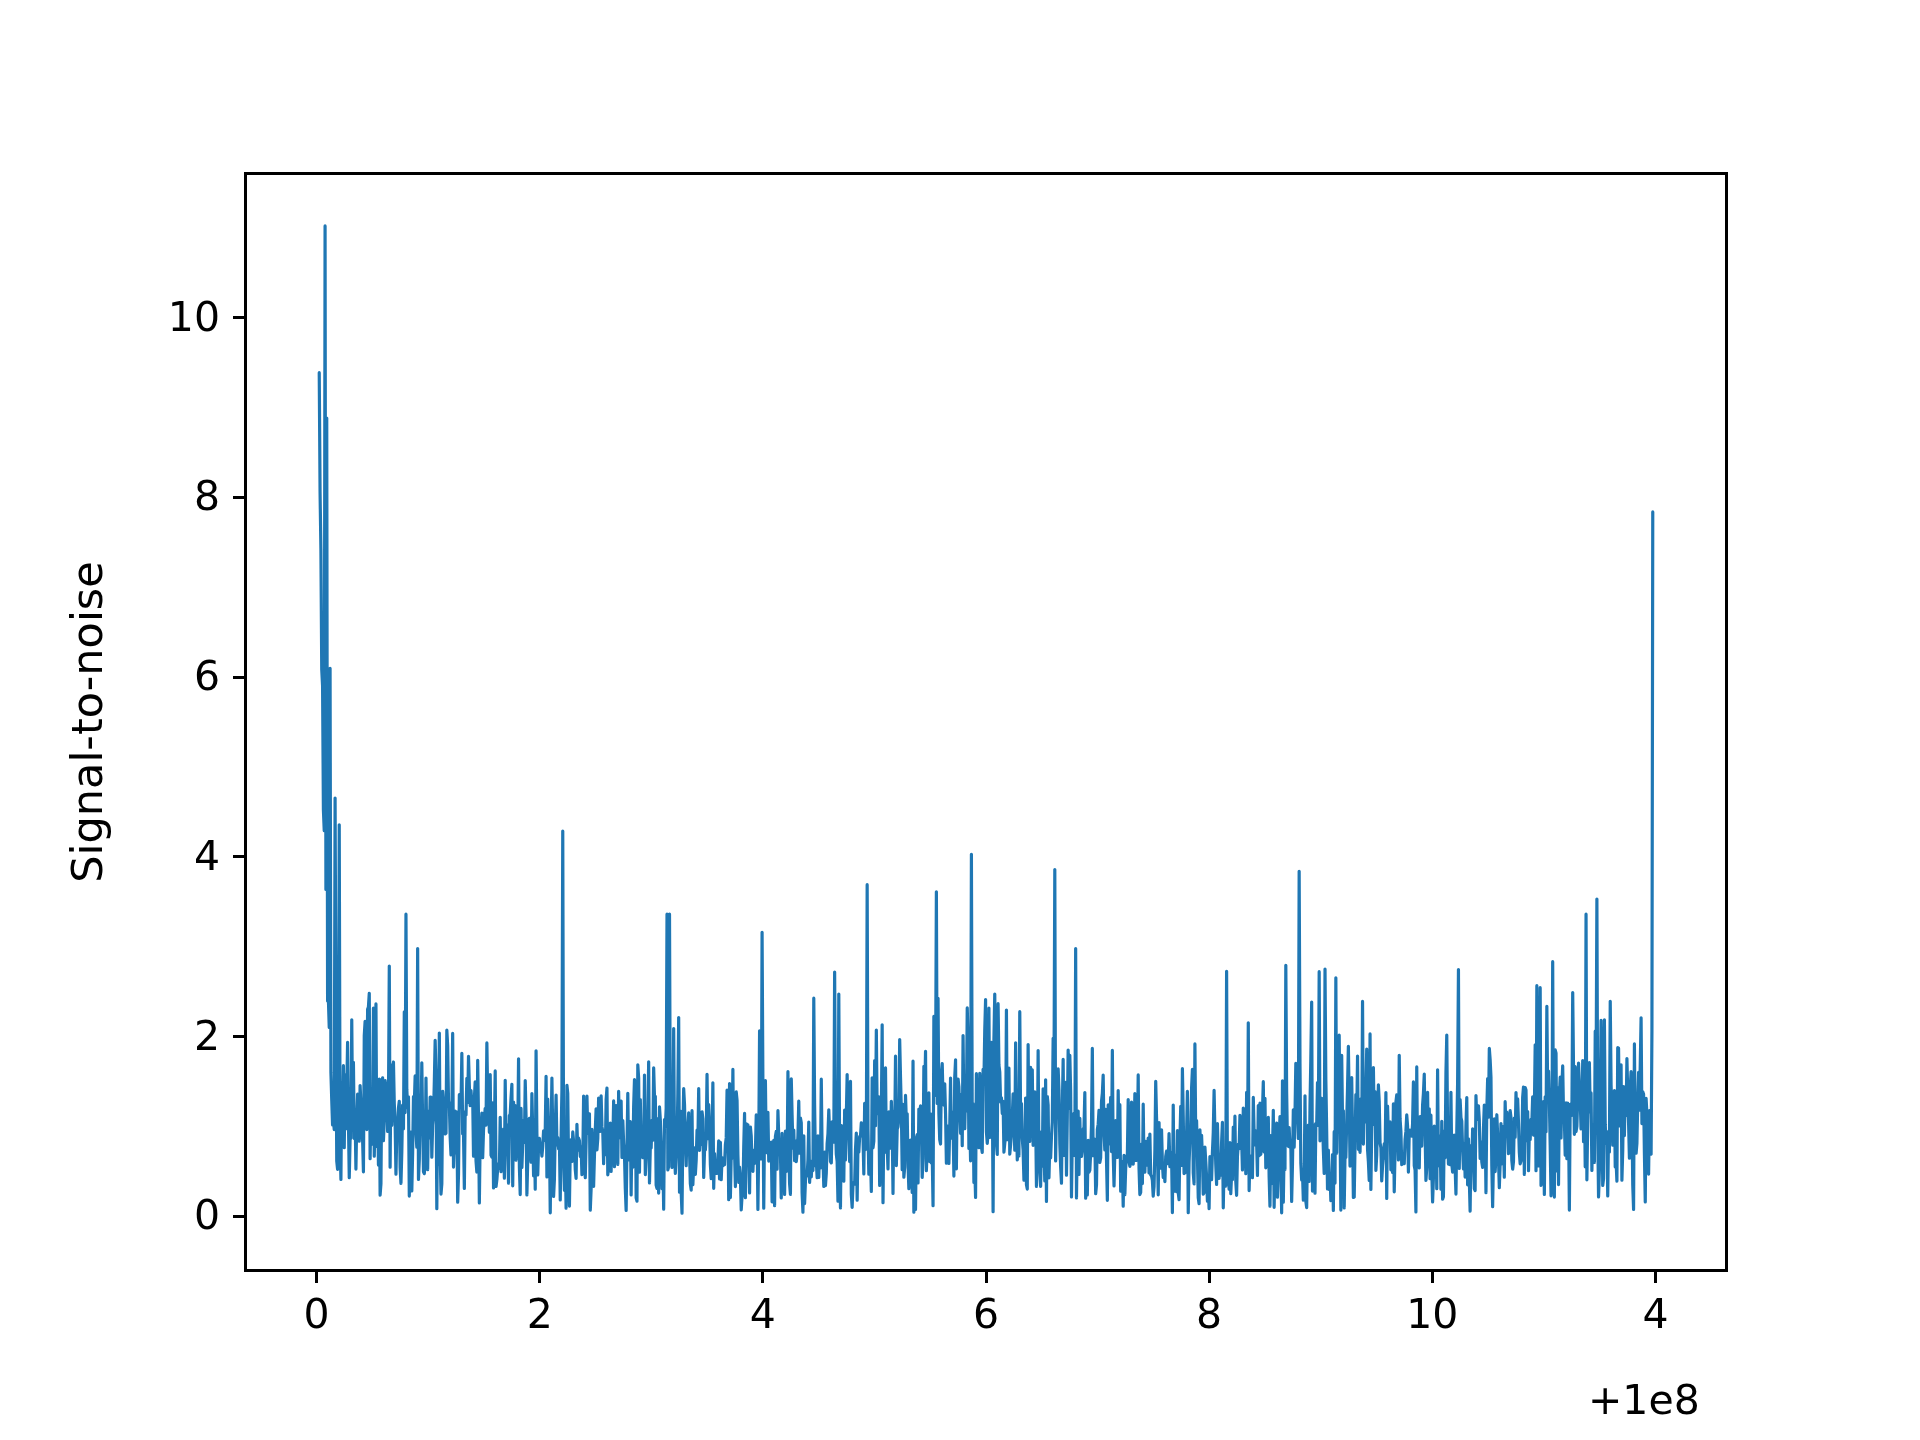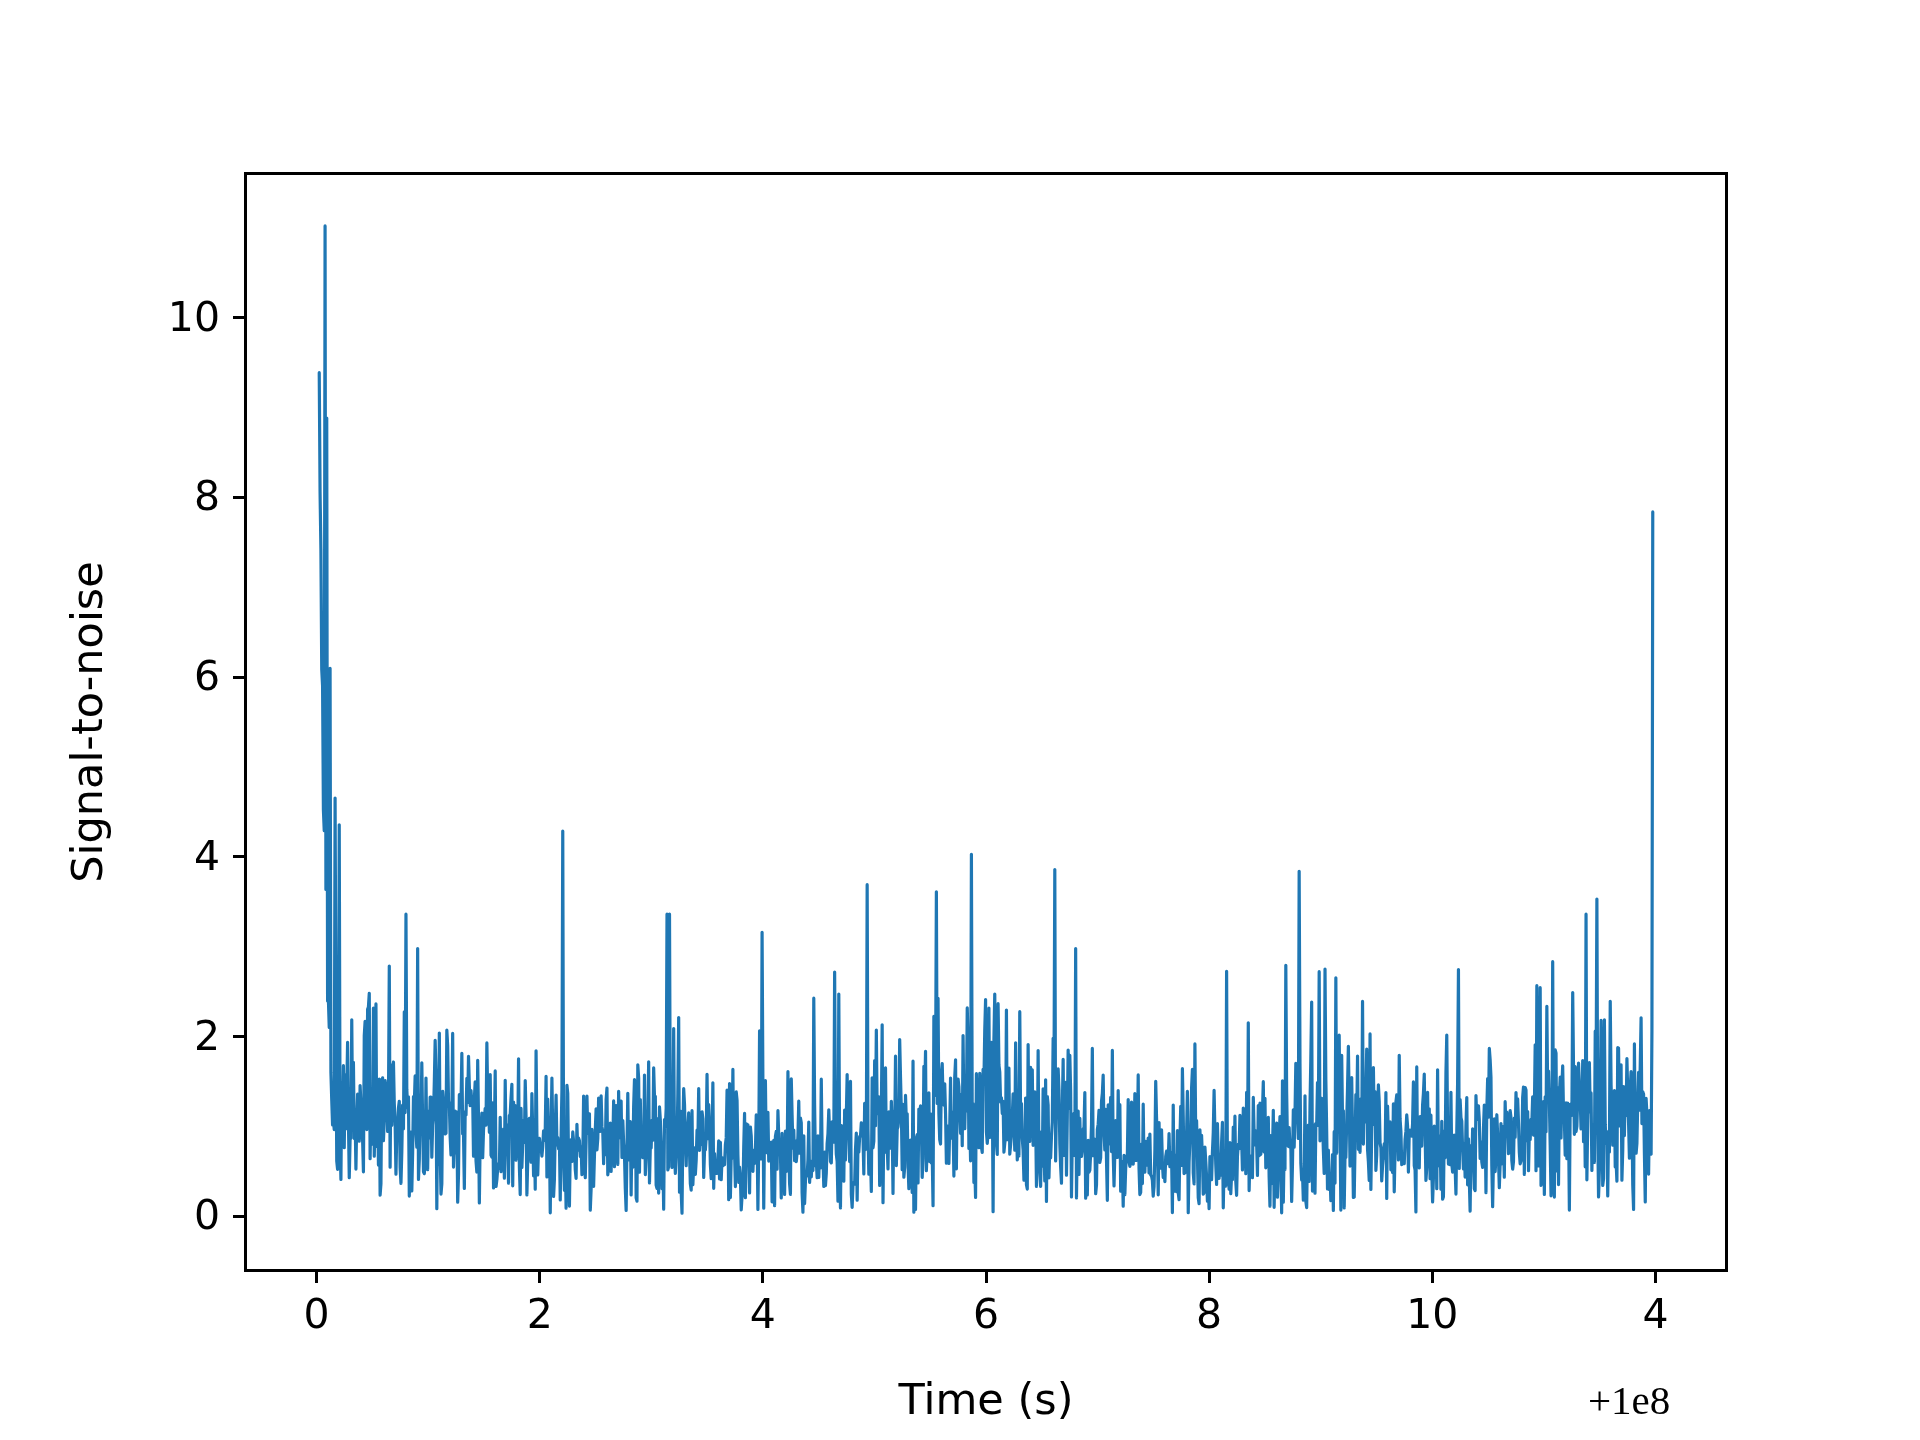--- a/index.html
+++ b/index.html
@@ -58,16 +58,15 @@
       <div class="xticklabel" style="left: 896px; width: 180px; top: 1294px;">6</div>
       <div class="tickmark xtick" style="left: 1207.66px; top: 1272px;"></div>
       <div class="xticklabel" style="left: 1119.16px; width: 180px; top: 1294px;">8</div>
       <div class="tickmark xtick" style="left: 1430.82px; top: 1272px;"></div>
       <div class="xticklabel" style="left: 1342.32px; width: 180px; top: 1294px;">10</div>
       <div class="tickmark xtick" style="left: 1653.97px; top: 1272px;"></div>
       <div class="xticklabel" style="left: 1565.47px; width: 180px; top: 1294px;">4</div>
     </div>
 
   <div id="ylabel" style="left: 112px; top: 722px; transform: rotate(-90deg) translate(-50%, -100%);">Signal-to-noise</div>
-  <div id="xlabel" style="left: 786px; width: 400px; text-align: center; top: 1374px;">Time (s)</div>
-  <div id="offsettext" style="left: 1588px; top: 1376px; font-family: Liberation Serif, serif;">+1e8</div>
+  <div id="offsettext" style="left: 1588px; top: 1376px;">+1e8</div>
 
 </div>
 
 </body></html>

